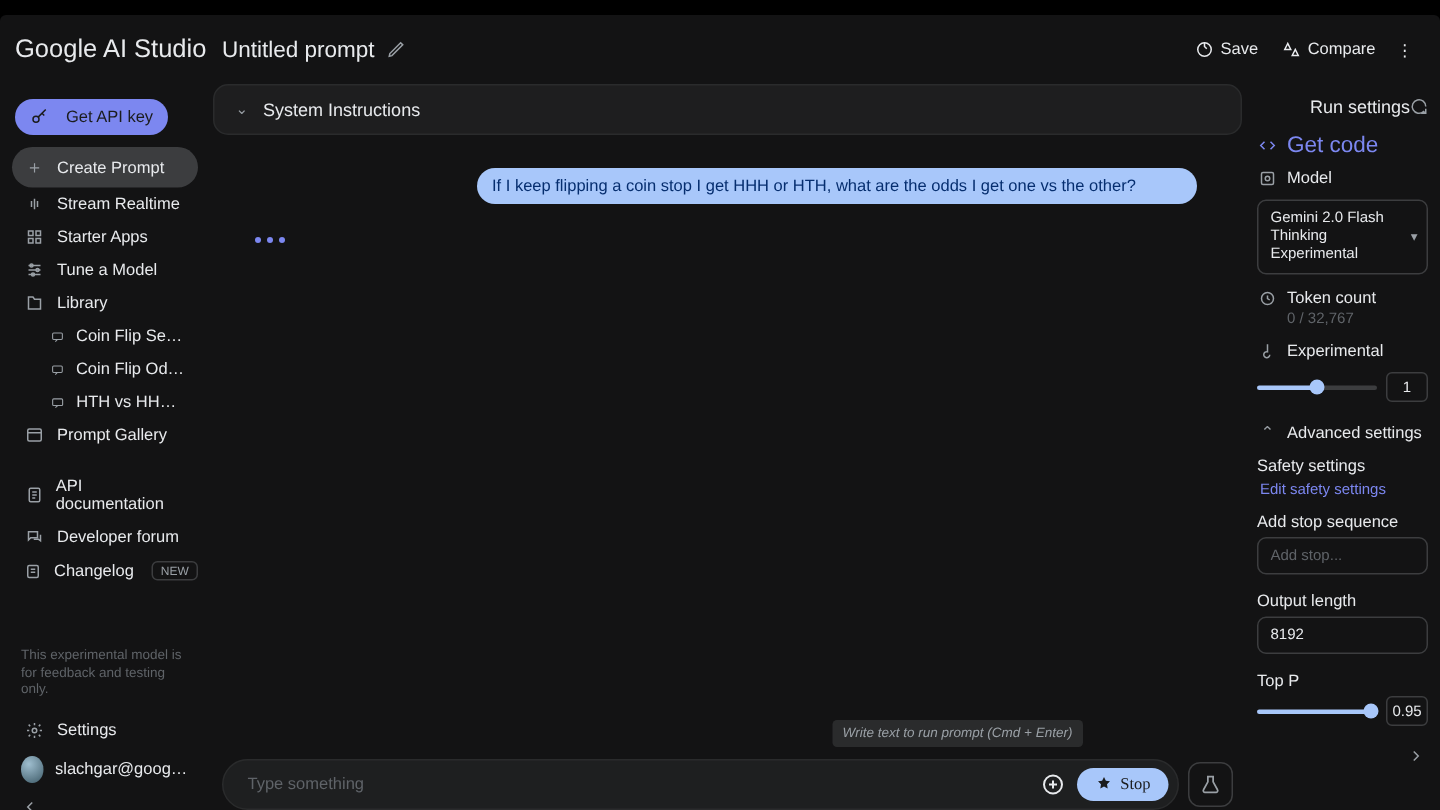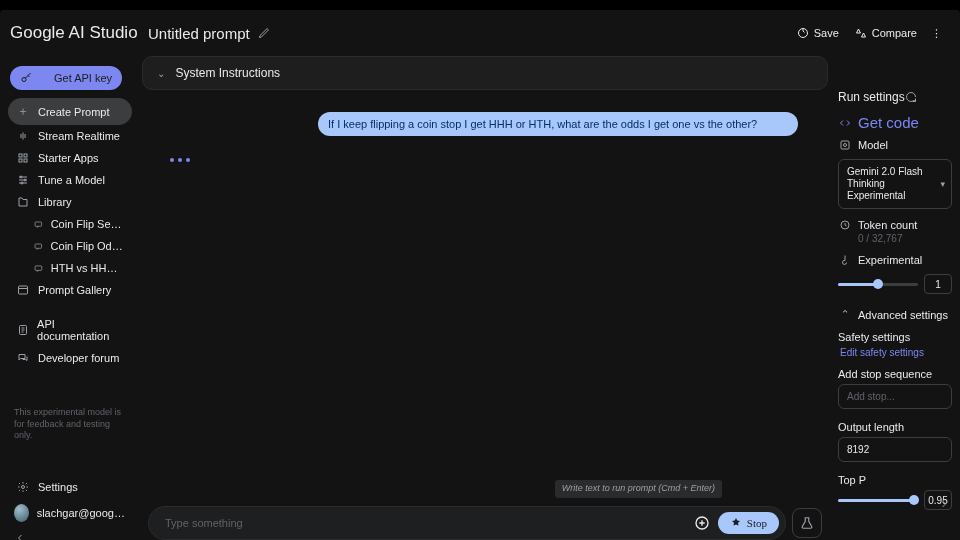--- a/index.html
+++ b/index.html
@@ -86,21 +86,21 @@
   
   .sidebar {
     width: 138px;
     display: flex;
     flex-direction: column;
     padding: 6px 6px 6px 8px;
   }
   .api-key-btn {
     display: inline-flex;
     align-items: center;
-    gap: 22px;
+    gap: 12px;
     background: var(--chip-blue);
     color: #1b1c1d;
     padding: 6px 10px;
     border-radius: 14px;
     font-size: 11px;
     font-weight: 500;
     cursor: pointer;
     width: fit-content;
     margin: 4px 0 8px 2px;
   }
@@ -276,23 +276,22 @@
 
   
   .rightpanel {
     width: 128px;
     display: flex;
     flex-direction: column;
     padding: 8px 8px 8px 6px;
     overflow: hidden;
   }
   .rp-head {
-    display: flex; align-items: center; justify-content: flex-start;
+    display: flex; align-items: center; justify-content: flex-end;
     margin-bottom: 10px;
-    margin-top: 26px;
   }
   .rp-head .title { font-size: 12px; font-weight: 500; }
   .rp-row { display: flex; align-items: center; gap: 6px; margin-bottom: 8px; }
   .rp-icon { width: 14px; display:inline-flex; justify-content:center; color: var(--text-dim); font-size: 11px; }
   .rp-label { font-size: 11px; color: var(--text); }
   .rp-link { color: var(--accent); font-size: 15px; cursor: pointer; }
   .model-select {
     border: 1px solid var(--border);
     border-radius: 6px;
     padding: 6px 18px 6px 8px;
@@ -499,24 +498,34 @@
       </div>
       <div class="nav-item">
         <span class="nav-icon">
           <svg width="12" height="12" viewBox="0 0 24 24" fill="none" stroke="currentColor" stroke-width="2">
               <path d="M4 5h12v8H7l-3 3z"></path>
               <path d="M20 9v8l-3-2h-6"></path>
             </svg>
         </span>
         <span>Developer forum</span>
       </div>
+      <div class="nav-item">
+        <span class="nav-icon">
+          <svg width="12" height="12" viewBox="0 0 24 24" fill="none" stroke="currentColor" stroke-width="2">
+              <rect x="5" y="4" width="14" height="16" rx="2"></rect>
+              <path d="M9 9h6M9 13h6"></path>
+            </svg>
+        </span>
+        <span>Changelog</span>
+        <span class="new-badge">NEW</span>
+      </div>
 
       <div class="sidebar-footer">
         <div class="disclaimer">This experimental model is for feedback and testing only.</div>
-        <div class="nav-item" style="padding-left:4px;margin-top:24px;">
+        <div class="nav-item" style="padding-left:4px;">
           <span class="nav-icon">
             <svg width="12" height="12" viewBox="0 0 24 24" fill="none" stroke="currentColor" stroke-width="2">
                 <circle cx="12" cy="12" r="3"></circle>
                 <path d="M12 2v3M12 19v3M4.2 4.2l2.1 2.1M17.7 17.7l2.1 2.1M2 12h3M19 12h3M4.2 19.8l2.1-2.1M17.7 6.3l2.1-2.1"></path>
               </svg>
           </span>
           <span>Settings</span>
         </div>
         <div class="user-row">
           <div class="avatar"></div>

